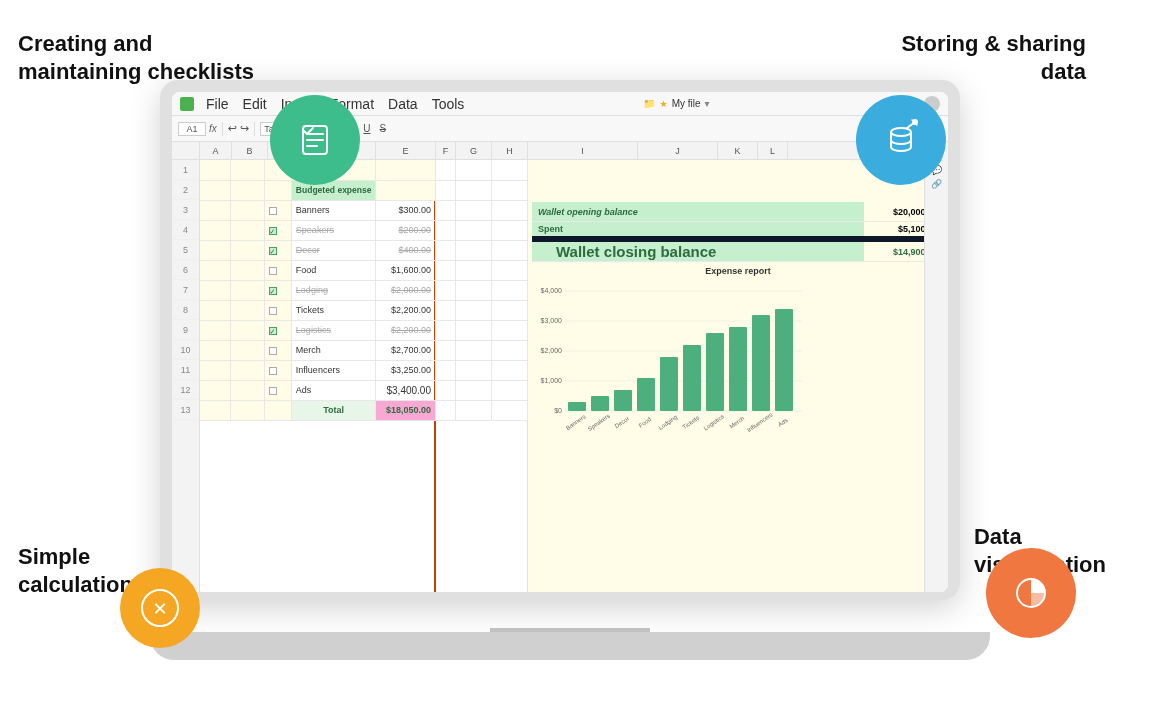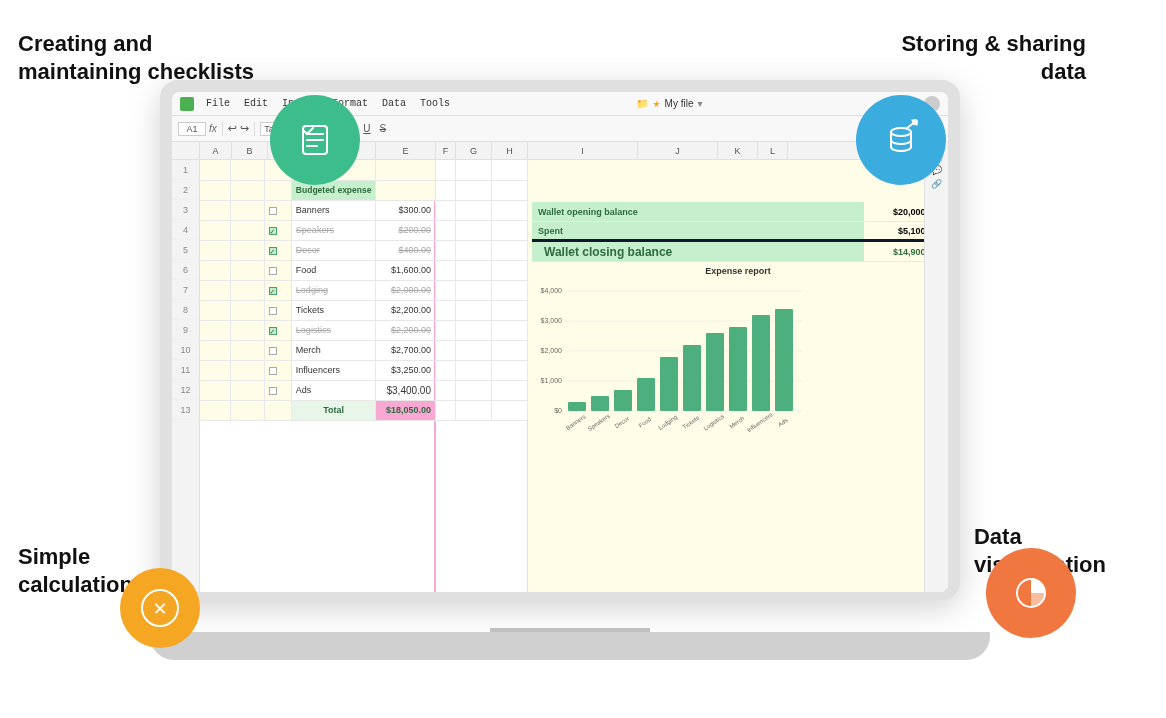--- a/index.html
+++ b/index.html
@@ -170,24 +170,23 @@
     .menu-bar-logo {
       width: 14px;
       height: 14px;
       background: #4CAF50;
       border-radius: 2px;
       margin-right: 4px;
       flex-shrink: 0;
     }
     .menu-item {
       padding: 2px 6px;
-      font-size: 10px;
+      font-size: 14px;
       color: #333;
       cursor: pointer;
-      font-family: Liberation Mono, monospace;
     }
     .menu-bar-title {
       flex: 1;
       text-align: center;
       font-size: 10px;
       color: #333;
       display: flex;
       align-items: center;
       justify-content: center;
       gap: 4px;
@@ -548,21 +547,21 @@
               <div class="col-header" style="width:36px;">G</div>
               <div class="col-header" style="width:36px;">H</div>
               <div class="col-header" style="width:110px;">I</div>
               <div class="col-header" style="width:80px;">J</div>
               <div class="col-header" style="width:40px;">K</div>
               <div class="col-header" style="width:30px;">L</div>
             </div>
 
             <div style="display:flex;height:calc(100% - 18px);">
 
-              <div style="width:236px;flex-shrink:0;border-right:2px solid #f9a8d4;">
+              <div style="width:236px;flex-shrink:0;border-right:2px solid #c2410c;">
                 <table class="grid-table" style="width:236px;">
 
                   <tbody>
                       <tr>
                         <td style="width:32px;" class="yellow-bg"></td>
                         <td style="width:36px;" class="yellow-bg"></td>
                         <td style="width:28px;" class="yellow-bg"></td>
                         <td style="width:80px;" class="yellow-bg"></td>
                         <td style="width:60px;" class="yellow-bg"></td>
                       </tr>
@@ -740,31 +739,31 @@
 
               <div style="flex:1;display:flex;flex-direction:column;background:#fffde7;">
 
                 <div style="padding:2px 4px;">
 
                   <div style="height:20px;"></div>
 
                   <div style="height:20px;"></div>
 
                   <div style="display:flex;height:20px;align-items:center;border-bottom:1px solid #e8e8e8;">
-                    <div style="flex:1;background:#c6efce;padding:0 6px;font-size:9px;font-weight:600;color:#2e6b3e;height:100%;display:flex;align-items:center;">Wallet opening balance</div>
+                    <div style="flex:1;background:#c6efce;padding:0 6px;font-size:9px;font-weight:600;color:#2e6b3e;height:100%;display:flex;align-items:center;font-style:italic;">Wallet opening balance</div>
                     <div style="width:80px;text-align:right;padding:0 6px;font-size:9px;font-weight:600;height:100%;display:flex;align-items:center;justify-content:flex-end;">$20,000.00</div>
                   </div>
 
-                  <div style="display:flex;height:20px;align-items:center;border-bottom:3px solid #0f172a;">
+                  <div style="display:flex;height:20px;align-items:center;border-bottom:6px solid #0f172a;">
                     <div style="flex:1;background:#c6efce;padding:0 6px;font-size:9px;font-weight:600;color:#2e6b3e;height:100%;display:flex;align-items:center;">Spent</div>
                     <div style="width:80px;text-align:right;padding:0 6px;font-size:9px;font-weight:600;height:100%;display:flex;align-items:center;justify-content:flex-end;">$5,100.00</div>
                   </div>
 
                   <div style="display:flex;height:20px;align-items:center;border-bottom:1px solid #e8e8e8;">
-                    <div style="flex:1;background:#c6efce;padding:0 12px;font-size:12px;font-weight:600;color:#2e6b3e;height:100%;display:flex;align-items:center;">Wallet closing balance</div>
+                    <div style="flex:1;background:#c6efce;padding:0 24px;font-size:15px;font-weight:600;color:#2e6b3e;height:100%;display:flex;align-items:center;">Wallet closing balance</div>
                     <div style="width:80px;text-align:right;padding:0 6px;font-size:9px;font-weight:600;color:#2e6b3e;height:100%;display:flex;align-items:center;justify-content:flex-end;">$14,900.00</div>
                   </div>
                 </div>
 
                 <div style="flex:1;padding:2px 6px 4px;">
                   <div class="chart-title">Expense report</div>
 
                   <svg width="270" height="160" viewBox="0 0 270 160" class="bar-chart-svg">
 
                     <text x="28" y="14" text-anchor="end" font-size="7" fill="#666">$4,000</text>

